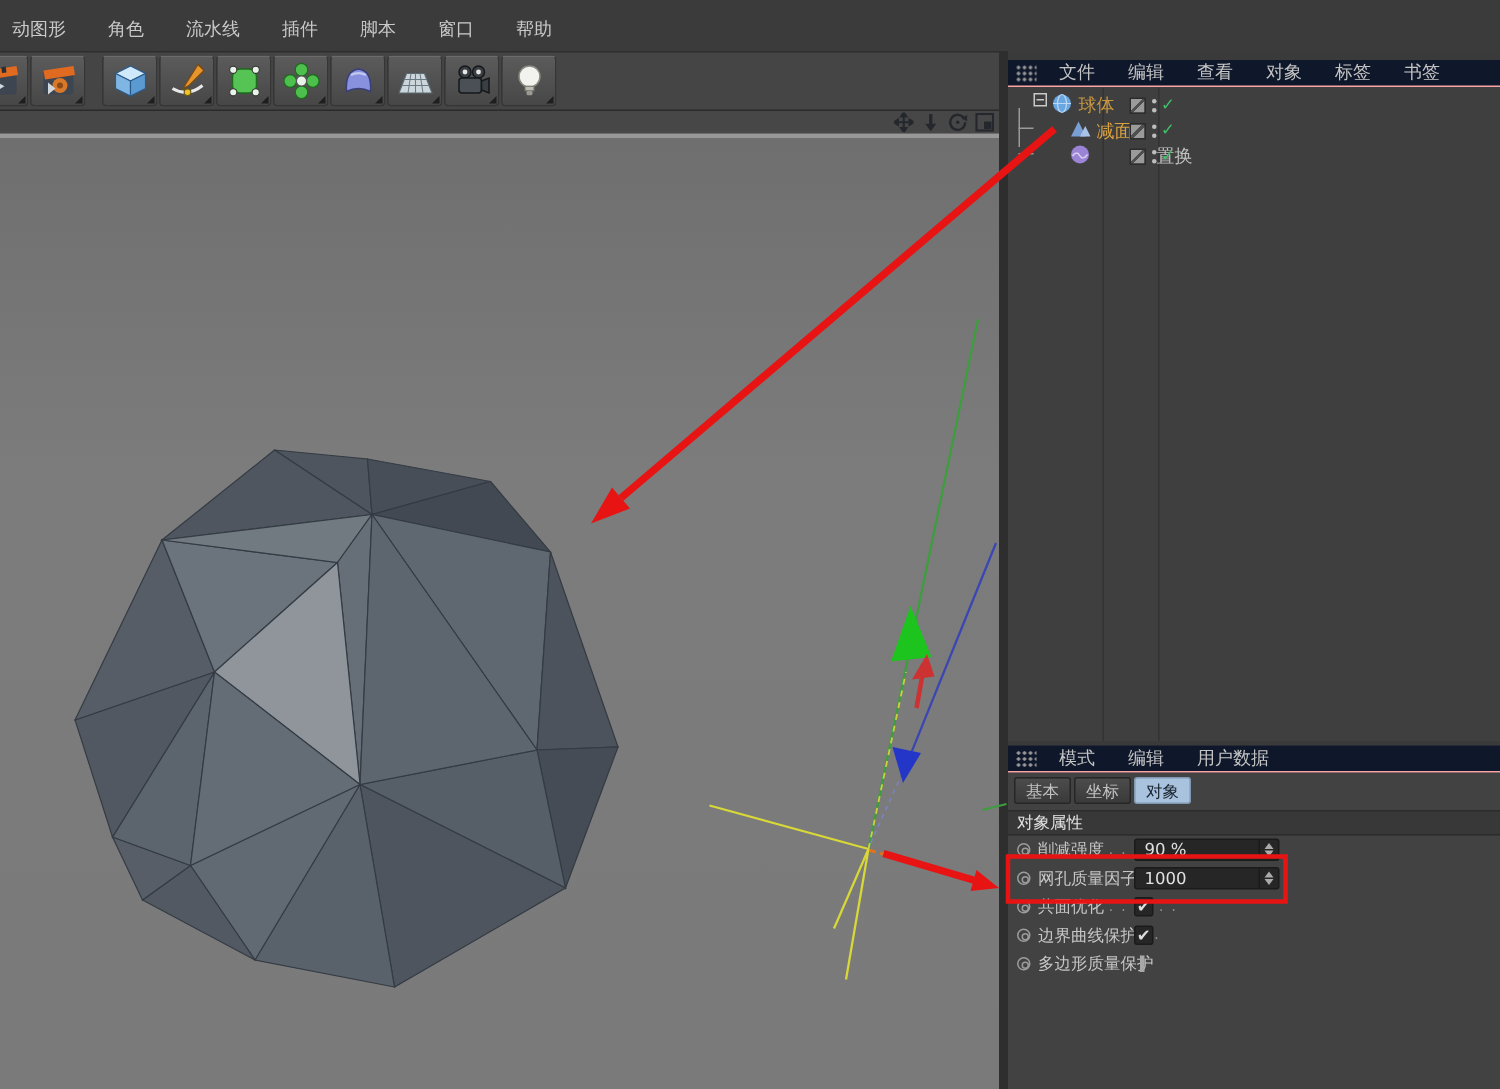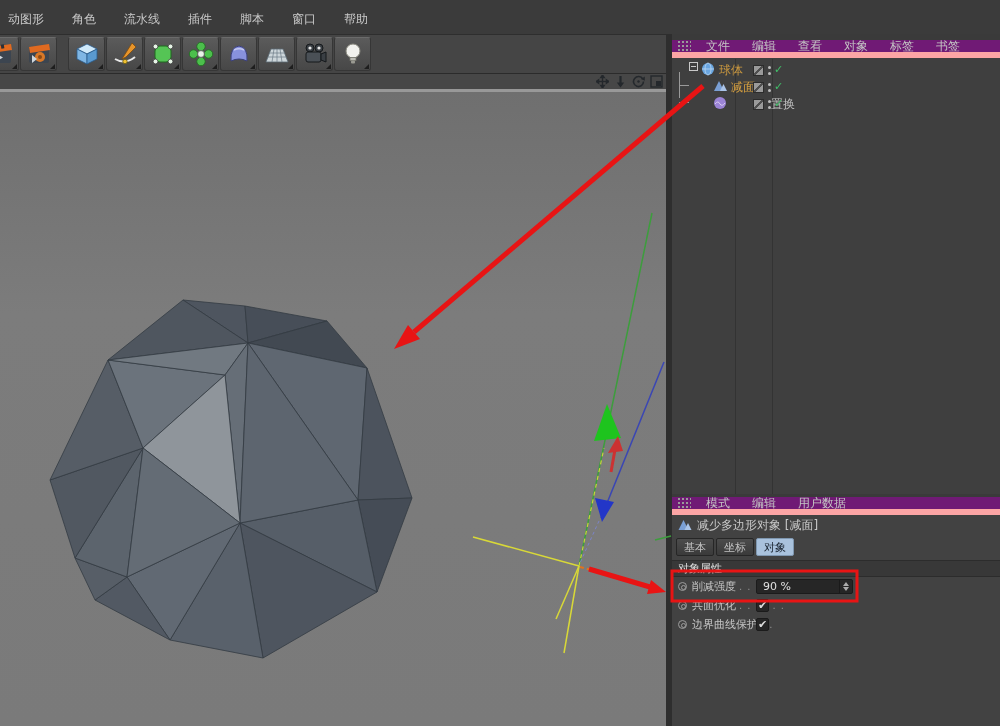--- a/index.html
+++ b/index.html
@@ -20,21 +20,21 @@
   .tb-gap { width:10px; }
 
   
   .vp-header { position:absolute; left:0; top:74px; width:668px; height:15px; background:#474747; }
   .vp-nav { position:absolute; right:4px; top:1px; display:flex; gap:3px; }
   .vp-nav .nav-btn { width:15px; height:13px; display:flex; align-items:center; justify-content:center; }
   .vp-canvas { position:absolute; left:0; top:89px; width:668px; height:637px; background:linear-gradient(#6f6f6f,#7c7c7c 35%,#7a7a7a); border-top:3px solid #989898; }
 
   
   .splitter-v { position:absolute; left:666px; top:34px; width:6px; height:692px; background:#2e2e2e; }
-  .panel-menu { height:18px; background:#701a75; border-bottom:6px solid #fca5a5; display:flex; align-items:center; }
+  .panel-menu { height:18px; background:#0f172a; border-bottom:1px solid #fca5a5; display:flex; align-items:center; }
   .grip { width:14px; height:12px; margin:0 4px 0 5px; background-image:radial-gradient(circle,#9a9a9a 1px,transparent 1.2px); background-size:4px 4px; }
   .pm-item { color:#c4c4c4; font-size:12px; padding:0 11px; }
 
   
   .om { position:absolute; left:672px; top:40px; width:328px; height:454px; background:#3f3f3f; }
   .om-body { position:absolute; left:0; top:19px; right:0; bottom:0; }
   .om-sep { position:absolute; top:0; bottom:0; width:1px; background:#333333; }
   .om-row { position:absolute; left:15px; width:100%; height:17px; display:flex; align-items:flex-start; }
   .om-label { font-size:12px; }
   .expander { width:9px; height:9px; border:1px solid #c9c9c9; background:#3f3f3f; position:relative; }
@@ -284,27 +284,20 @@
     </div>
   </div>
 
   <div class="am">
     <div class="panel-menu">
       <div class="grip"></div>
       <span class="pm-item">模式</span>
       <span class="pm-item">编辑</span>
       <span class="pm-item">用户数据</span>
     </div>
-    <div class="am-title">
-      <svg width="15" height="14" viewBox="0 0 14 14">
-        <polygon points="1,12 6,2 11,12" fill="#7a9fd4"></polygon>
-          <polygon points="7,12 10.5,5 14,12" fill="#aac4e8"></polygon>
-      </svg>
-      <span class="am-title-label">减少多边形对象 [减面]</span>
-    </div>
     <div class="am-tabs">
       <span class="am-tab">基本</span>
       <span class="am-tab">坐标</span>
       <span class="am-tab active">对象</span>
     </div>
     <div class="am-section">
       <span>对象属性</span>
     </div>
 
     <div class="am-row">
@@ -313,35 +306,52 @@
       <span class="am-leader">. . . . . .</span>
       <span class="field">
         <span class="val">90 %</span>
         <span class="spinner">
             <span class="up"></span>
             <span class="dn"></span>
           </span>
       </span>
     </div>
 
+    <div class="am-row">
+      <span class="keyframe"></span>
+      <span class="am-label">网孔质量因子</span>
+      <span class="am-leader">. .</span>
+      <span class="field">
+        <span class="val">1000</span>
+        <span class="spinner">
+            <span class="up"></span>
+            <span class="dn"></span>
+          </span>
+      </span>
+    </div>
 
     <div class="am-row">
       <span class="keyframe"></span>
       <span class="am-label">共面优化</span>
       <span class="am-leader">. . . . . .</span>
       <span class="checkbox">✔</span>
     </div>
 
     <div class="am-row">
       <span class="keyframe"></span>
       <span class="am-label">边界曲线保护</span>
       <span class="am-leader">. .</span>
       <span class="checkbox">✔</span>
     </div>
 
+    <div class="am-row">
+      <span class="keyframe"></span>
+      <span class="am-label">多边形质量保护</span>
+      <span class="minibar"></span>
+    </div>
   </div>
 
   <svg id="overlay" viewBox="0 0 1000 726">
     <g>
         <polygon points="183,300 245,306 248,343" fill="#4e555f" stroke="#343b43" stroke-width="0.8"></polygon>
         <polygon points="245,306 327,321 248,343" fill="#474e58" stroke="#343b43" stroke-width="0.8"></polygon>
         <polygon points="327,321 367,368 248,343" fill="#424952" stroke="#343b43" stroke-width="0.8"></polygon>
         <polygon points="367,368 358,500 248,343" fill="#5f6771" stroke="#343b43" stroke-width="0.8"></polygon>
         <polygon points="367,368 412,498 358,500" fill="#4c535d" stroke="#343b43" stroke-width="0.8"></polygon>
         <polygon points="412,498 377,592 358,500" fill="#454c56" stroke="#343b43" stroke-width="0.8"></polygon>

